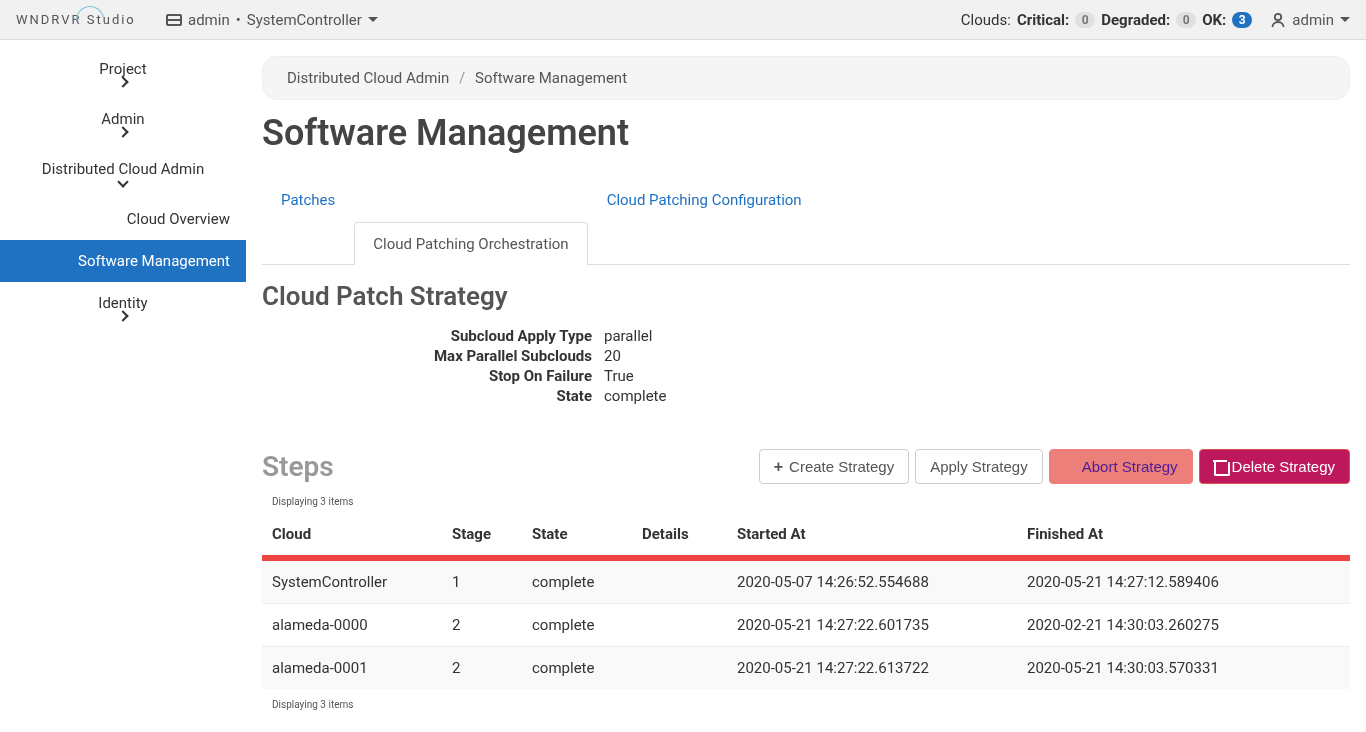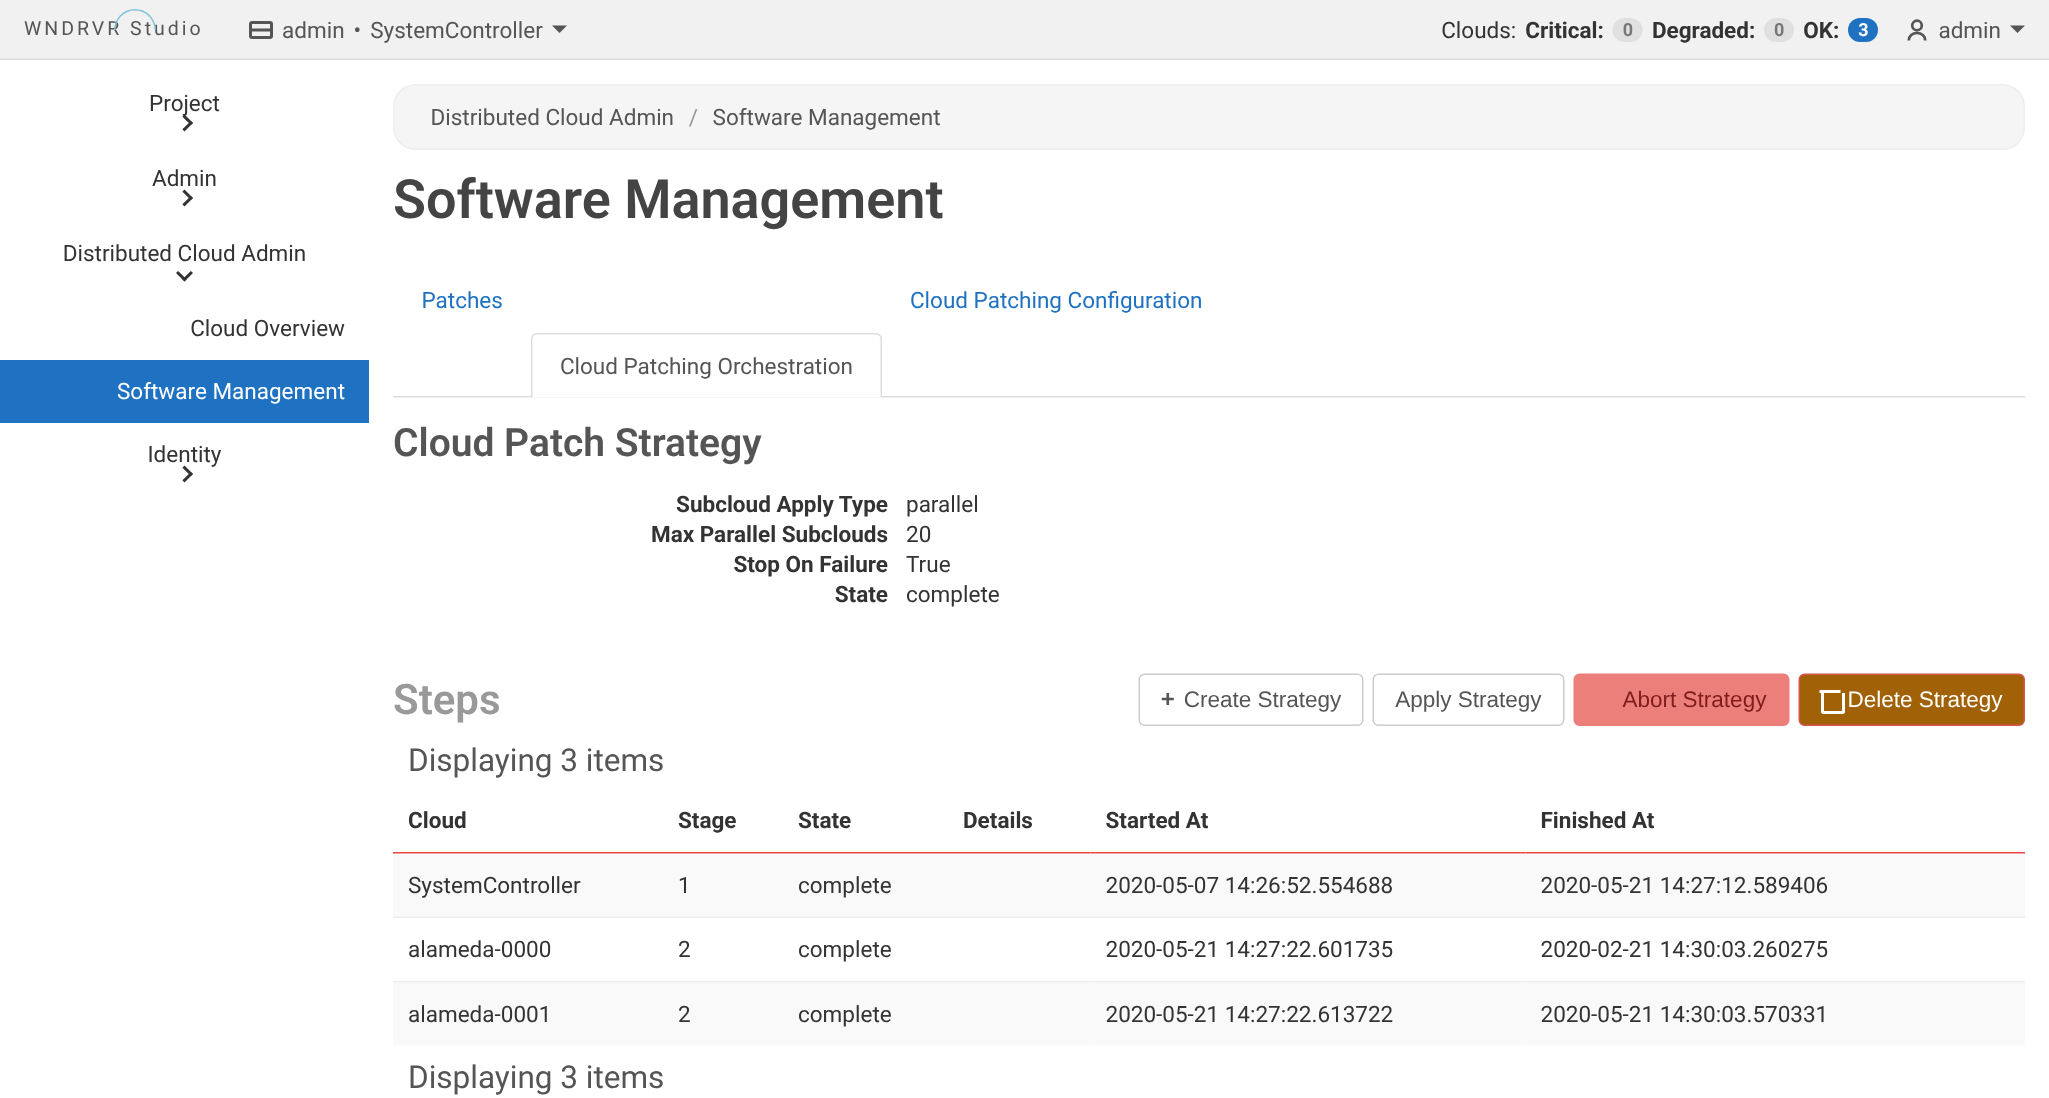--- a/index.html
+++ b/index.html
@@ -34,29 +34,29 @@
 .tab { padding: 12px 18px; color: #1f72c1; cursor: pointer; border: 1px solid transparent; border-bottom: none; font-size: 15px; }
 .tab.active { color: #555; border-color: #ddd; border-radius: 4px 4px 0 0; background: #fff; position: relative; top: 1px; margin-top: 43px; }
 h2.section { font-size: 26px; font-weight: 600; color: #555; margin: 14px 0 16px; }
 h2.steps { font-size: 28px; font-weight: 600; color: #999; }
 .strategy-dl { display: grid; grid-template-columns: 330px auto; row-gap: 2px; column-gap: 12px; margin-bottom: 30px; margin-left: 0; }
 .strategy-dl dt { text-align: right; font-weight: 700; color: #333; font-size: 15px; }
 .strategy-dl dd { color: #333; font-size: 15px; }
 .steps-header { display: flex; justify-content: space-between; align-items: center; margin-top: 44px; margin-bottom: 12px; }
 .btn-row { display: flex; gap: 6px; }
 .btn { padding: 8px 14px; border: 1px solid #ccc; border-radius: 4px; background: #fff; color: #555; font-size: 15px; cursor: pointer; display: inline-flex; align-items: center; gap: 6px; }
-.btn.red-light { background: #ec7f7a; border-color: #ec7f7a; color: #7f1d1d; padding-left: 32px; }
-.btn.red { background: #a16207; border-color: #d9534f; color: #fff; }
+.btn.red-light { background: #ec7f7a; border-color: #ec7f7a; color: #4c1d95; padding-left: 32px; }
+.btn.red { background: #be185d; border-color: #d9534f; color: #fff; }
 .plus { font-weight: 700; font-size: 16px; line-height: 14px; }
 .trash { width: 12px; height: 14px; display: inline-block; position: relative; }
 .trash::before { content: ""; position: absolute; top: 2px; left: 0; width: 12px; height: 12px; border: 2px solid #fff; border-radius: 0 0 2px 2px; border-top: none; }
 .trash::after { content: ""; position: absolute; top: 0; left: -1px; width: 14px; height: 2px; background: #fff; }
-.count-text { color: #555; font-size: 21px; margin: 10px 0 6px 10px; }
+.count-text { color: #555; font-size: 10px; margin: 10px 0 6px 10px; }
 table { width: 100%; border-collapse: collapse; }
-th { text-align: left; padding: 12px 10px; font-weight: 700; color: #333; border-bottom: 1px solid #ef4444; font-size: 15px; }
+th { text-align: left; padding: 12px 10px; font-weight: 700; color: #333; border-bottom: 6px solid #ef4444; font-size: 15px; }
 td { padding: 12px 10px; border-top: 1px solid #eee; font-size: 15px; color: #333; }
 tbody tr:nth-child(odd) { background: #f9f9f9; }
 tbody tr:nth-child(even) { background: #fff; }
 </style>
 </head>
 <body>
 
 <div class="topbar">
   <div class="logo">
     <span class="logo-arc"></span>

